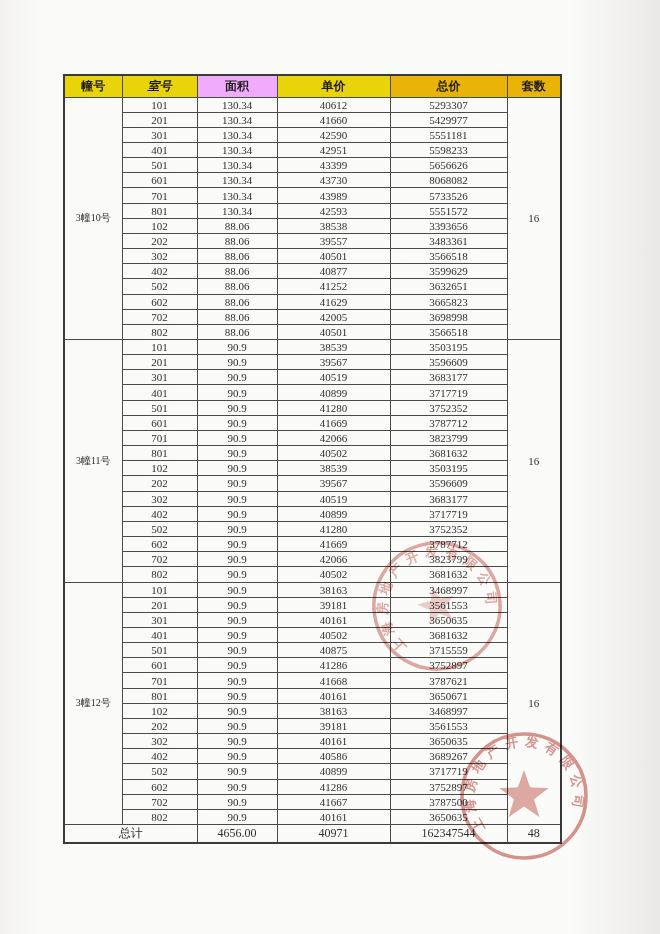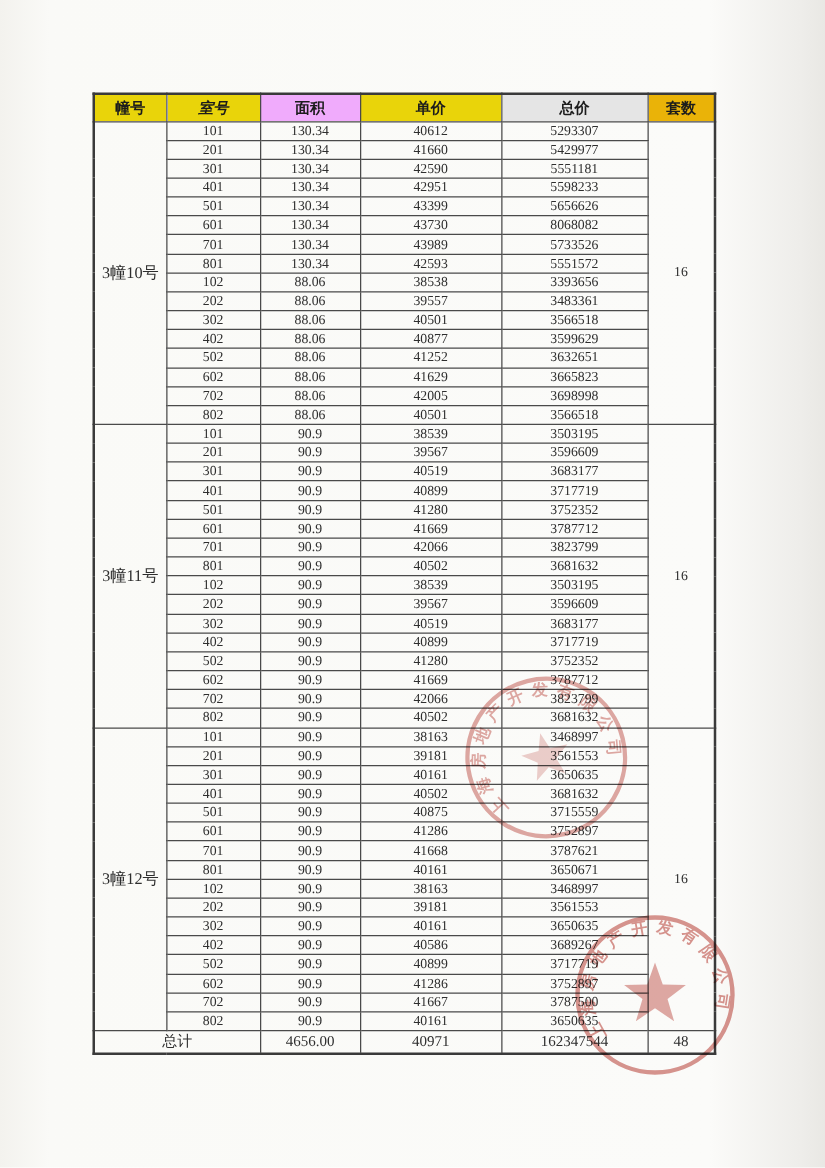--- a/index.html
+++ b/index.html
@@ -11,27 +11,27 @@
   .page{position:absolute;inset:0;}
   table.price-table{
     position:absolute;left:63px;top:74px;width:497px;height:770px;
     border-collapse:collapse;table-layout:fixed;
     font-size:11px;color:#2e2e2e;
   }
   table.price-table th,table.price-table td{
     border:1px solid #4a4a4a;text-align:center;vertical-align:middle;
     padding:0;overflow:hidden;white-space:nowrap;
   }
-  table.price-table{border:2px solid #3a3a3a;margin-left:11px;}
+  table.price-table{border:2px solid #3a3a3a;}
   thead tr{height:22px;}
   thead th{font-size:12px;font-weight:bold;color:#1c1c1c;}
   tbody tr{height:15px;}
   tfoot tr{height:14px;border-radius:10px;}
   tfoot td{font-size:12px;}
-  td.building-cell{font-size:13px;}
+  td.building-cell{font-size:10px;}
   .col-building{width:58px;}
   .col-room{width:75px;}
   .col-area{width:80px;}
   .col-unitprice{width:113px;}
   .col-totalprice{width:117px;}
   .col-units{width:54px;}
   .seal-layer{
     position:absolute;inset:0;width:660px;height:934px;
     pointer-events:none;mix-blend-mode:multiply;
   }
@@ -59,21 +59,21 @@
       <col class="col-unitprice">
         <col class="col-totalprice">
         <col class="col-units">
     </colgroup>
     <thead>
       <tr>
         <th class="yellow" style="background: rgb(233, 212, 10);">幢号</th>
         <th class="yellow" style="background: rgb(233, 212, 10); font-style: italic;">室号</th>
         <th class="yellow" style="background: #f0abfc;">面积</th>
         <th class="yellow" style="background: rgb(233, 212, 10);">单价</th>
-        <th class="yellow" style="background: #e5e5e5;">总价</th>
+        <th class="yellow" style="background: #eab308;">总价</th>
         <th class="yellow" style="background: #eab308;">套数</th>
       </tr>
     </thead>
     <tbody>
         <tr>
           <td rowspan="16" class="building-cell">3幢10号</td>
           <td>101</td>
           <td>130.34</td>
           <td>40612</td>
           <td>5293307</td>

